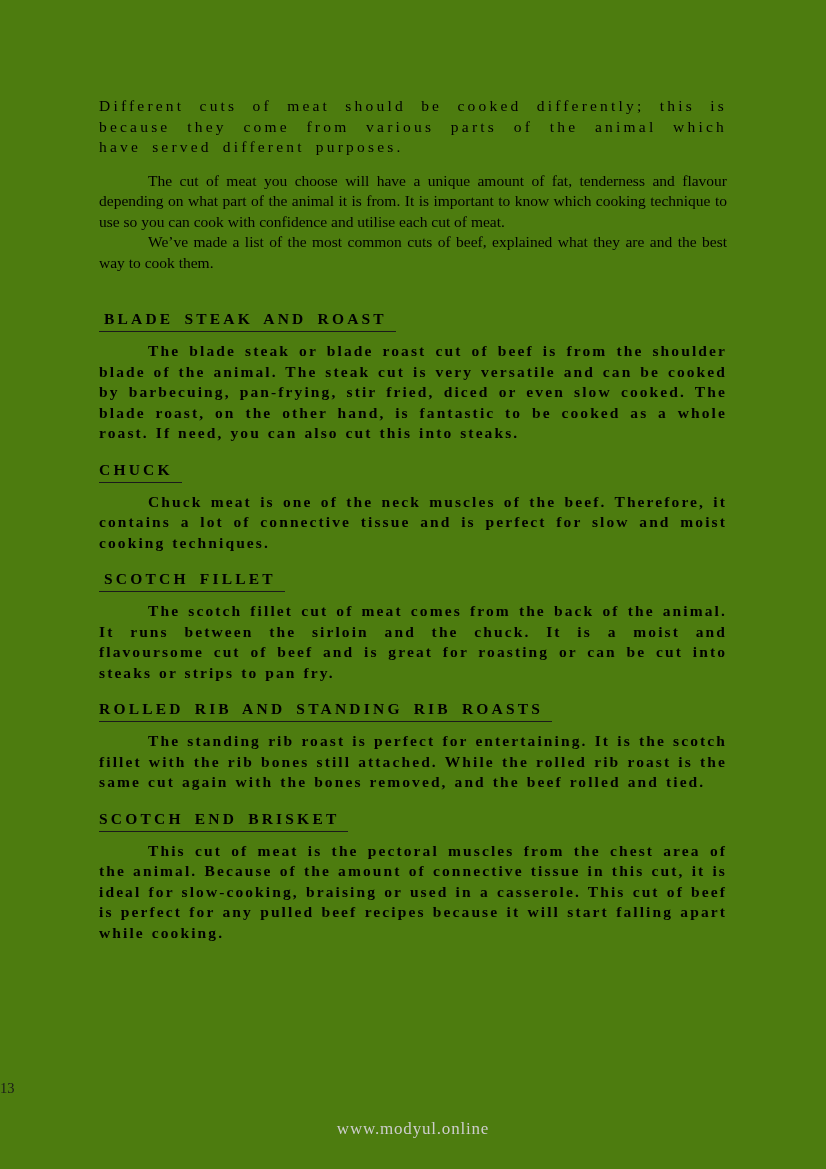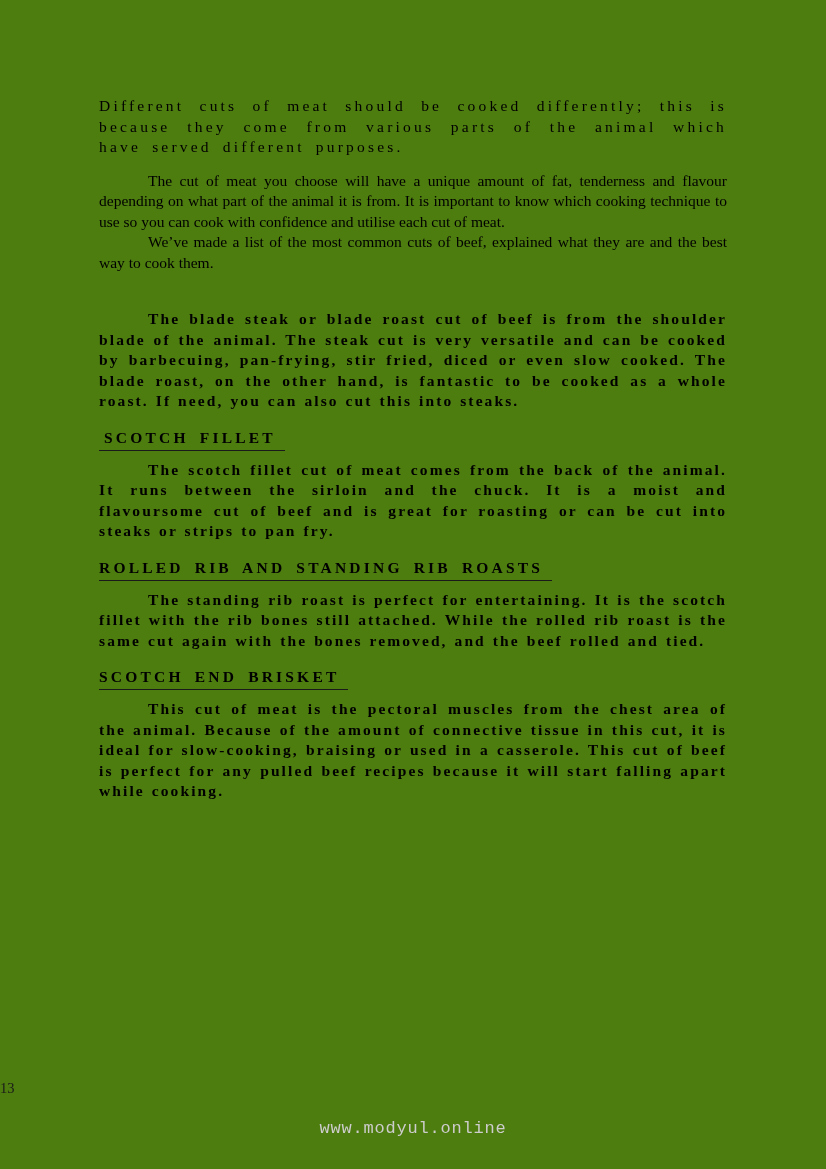--- a/index.html
+++ b/index.html
@@ -68,39 +68,48 @@
   .watermark {
     position: absolute;
     top: 1118px;
     left: 0;
     width: 826px;
     text-align: center;
     font-size: 17px;
     line-height: 22px;
     letter-spacing: 0.8px;
     color: #cdcdcd;
-    font-family: Liberation Mono, monospace;
+    font-family: Liberation Serif, serif;
   }
 </style>
 </head>
 <body>
 
 <div class="page">
   <div class="content">
 
     <p class="spaced-intro">Different cuts of meat should be cooked differently; this is because they come from various parts of the animal which have served different purposes.</p>
 
     <p class="body-para indent">The cut of meat you choose will have a unique amount of fat, tenderness and flavour depending on what part of the animal it is from. It is important to know which cooking technique to use so you can cook with confidence and utilise each cut of meat.</p>
 
     <p class="body-para indent">We’ve made a list of the most common cuts of beef, explained what they are and the best way to cook them.</p>
 
     <div class="section first inset">
+      <h2 class="section-heading">
+        <span class="heading-text">BLADE STEAK AND ROAST</span>
+      </h2>
       <p class="body-para indent section-body">The blade steak or blade roast cut of beef is from the shoulder blade of the animal. The steak cut is very versatile and can be cooked by barbecuing, pan-frying, stir fried, diced or even slow cooked. The blade roast, on the other hand, is fantastic to be cooked as a whole roast. If need, you can also cut this into steaks.</p>
     </div>
 
+    <div class="section">
+      <h2 class="section-heading">
+        <span class="heading-text">CHUCK</span>
+      </h2>
+      <p class="body-para indent section-body">Chuck meat is one of the neck muscles of the beef. Therefore, it contains a lot of connective tissue and is perfect for slow and moist cooking techniques.</p>
+    </div>
 
     <div class="section inset">
       <h2 class="section-heading">
         <span class="heading-text">SCOTCH FILLET</span>
       </h2>
       <p class="body-para indent section-body">The scotch fillet cut of meat comes from the back of the animal. It runs between the sirloin and the chuck. It is a moist and flavoursome cut of beef and is great for roasting or can be cut into steaks or strips to pan fry.</p>
     </div>
 
     <div class="section">
       <h2 class="section-heading">

